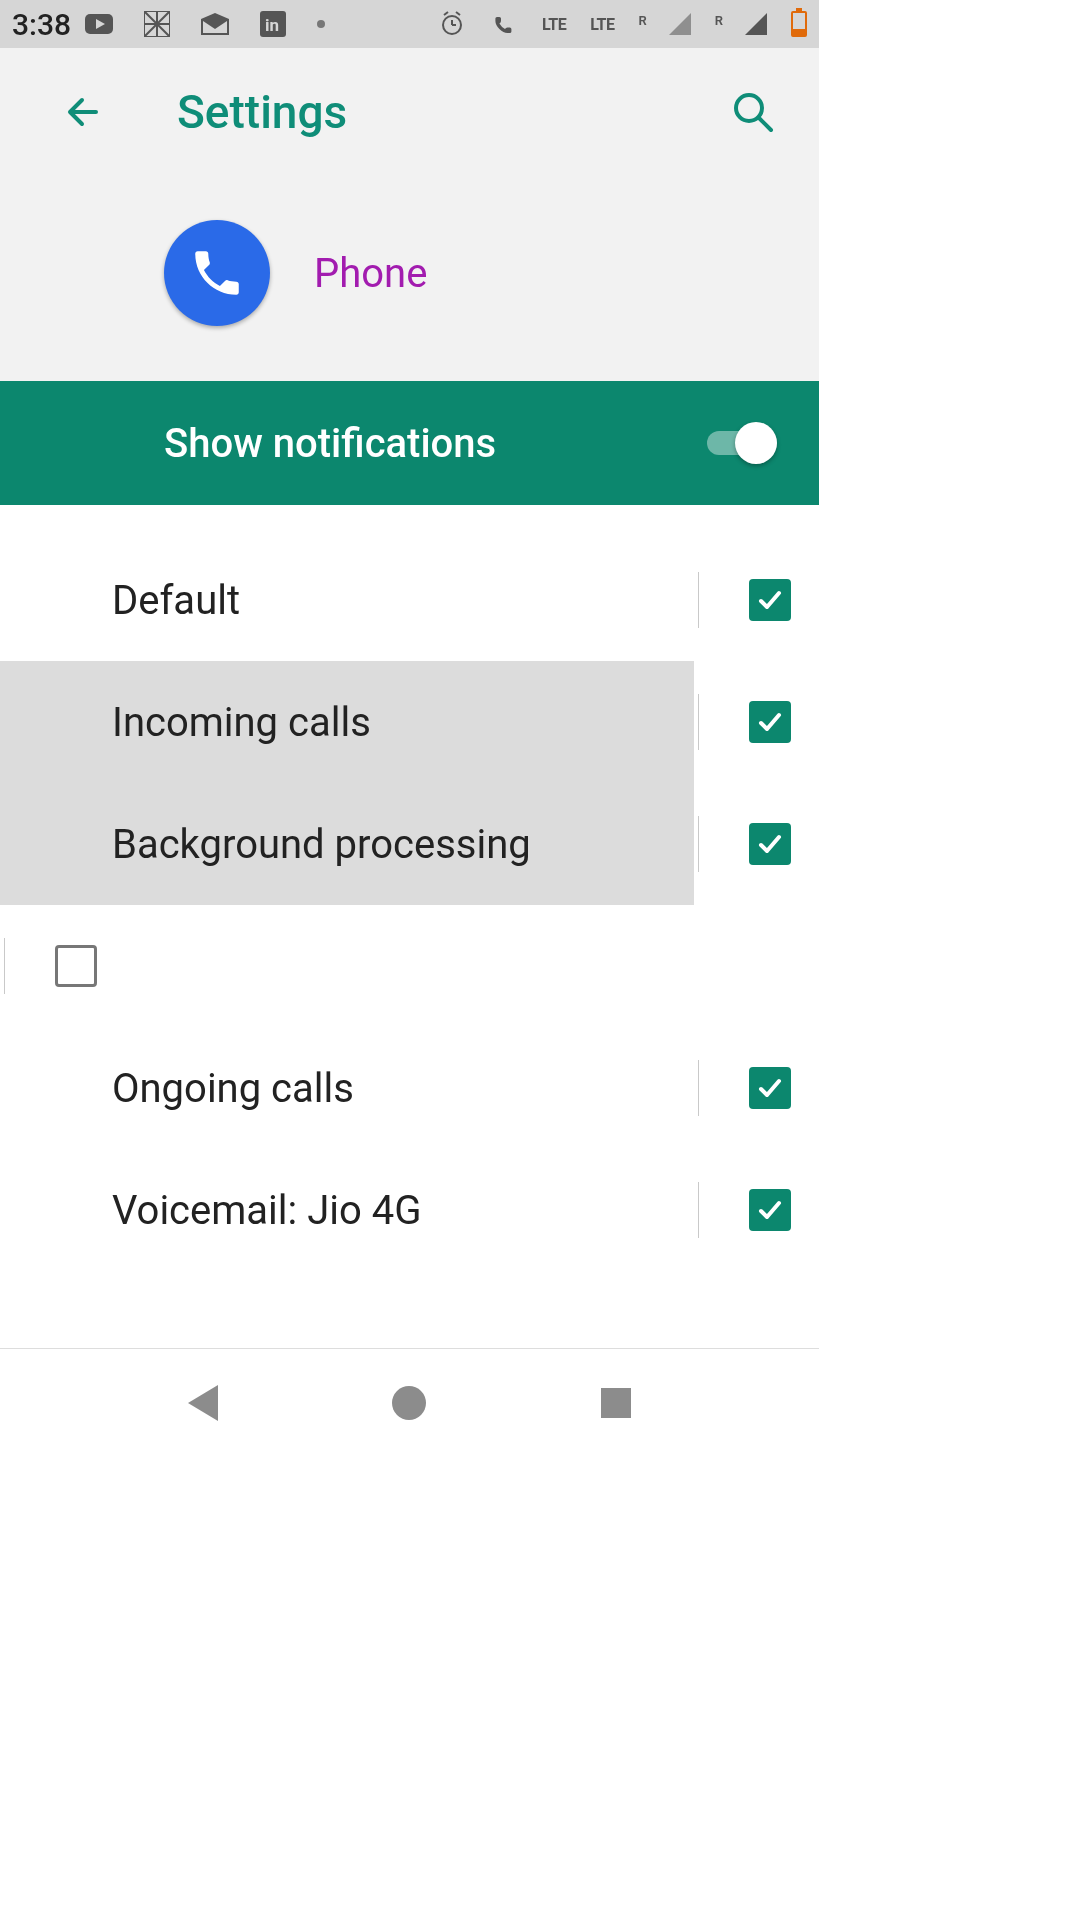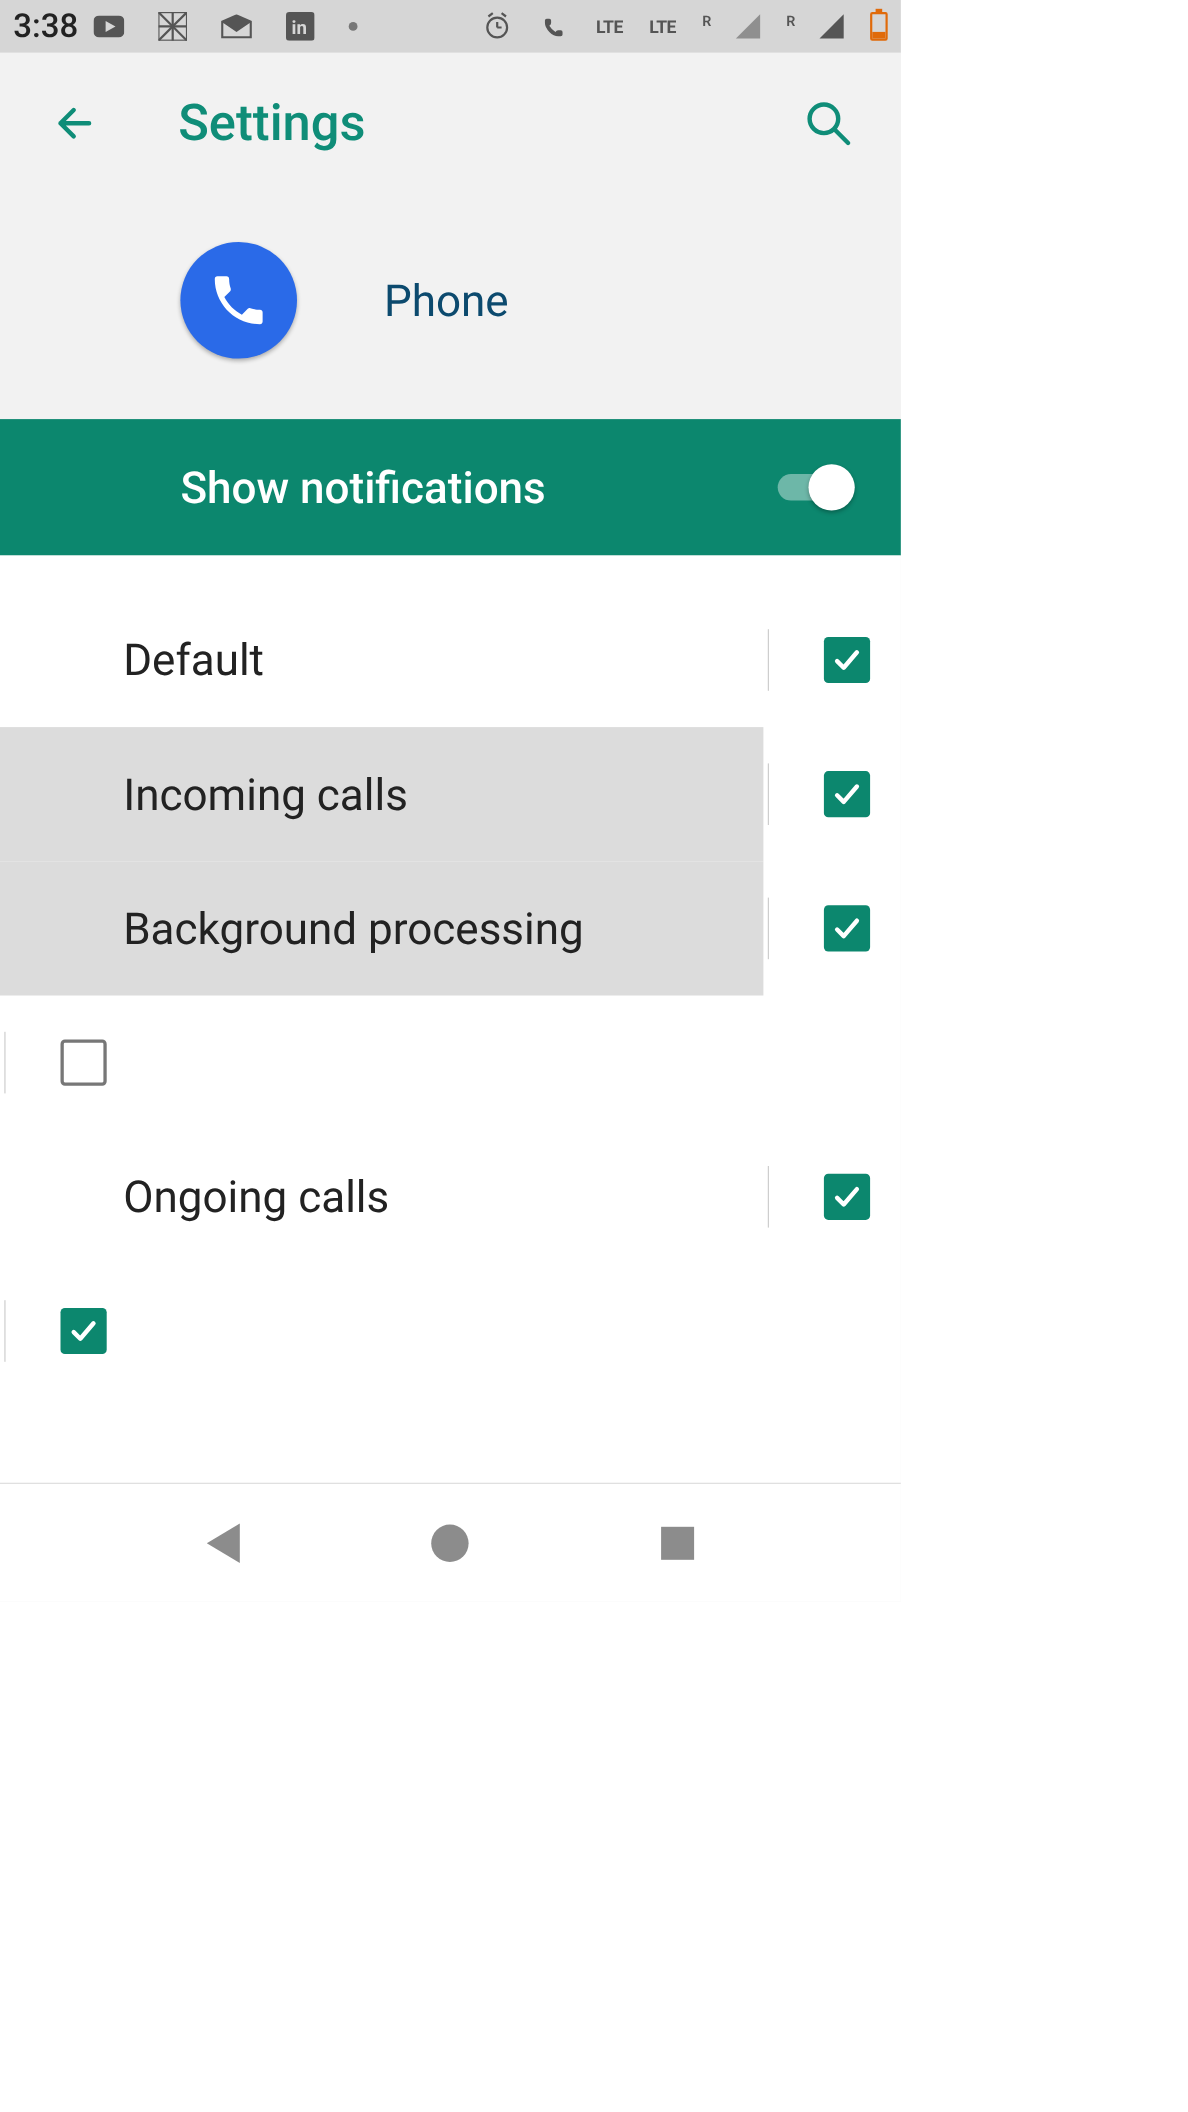--- a/index.html
+++ b/index.html
@@ -64,21 +64,21 @@
       content:''; position:absolute; bottom:0; left:0; right:0; height:6px; background:#e06a0a;
     }
     .status-dot { width:8px; height:8px; border-radius:50%; background:#777; }
 
     
     .app-bar {
       height: 127px;
       background: #f2f2f2;
       display: flex;
       align-items: center;
-      padding: 0 42px 0 44px;
+      padding: 0 42px 0 59px;
     }
     .back-btn { width: 48px; height: 48px; display:flex; align-items:center; justify-content:center; margin-right: 70px; }
     .app-title {
       font-size: 46px;
       font-weight: 500;
       color: #0f8d78;
       flex: 1;
     }
     .search-btn { width: 48px; height: 48px; display:flex; align-items:center; justify-content:center; }
 
@@ -95,22 +95,21 @@
       position: relative;
     }
     .app-icon-circle {
       width: 106px; height:106px; border-radius:50%;
       background: #2a6ae8;
       display:flex; align-items:center; justify-content:center;
       box-shadow: 0 2px 4px rgba(0,0,0,0.3);
     }
     .app-name {
       font-size: 40px;
-      color: #0c4a6e;
-      margin-left: 35px;
+      color: #a21caf;
     }
 
     
     .show-notif {
       background: #0c876e;
       height: 124px;
       display: flex;
       align-items: center;
       padding: 0 42px 0 164px;
       color: #fff;
@@ -362,20 +361,23 @@
         <div class="vdiv"></div>
         <div class="check-wrap">
           <div class="checkbox checked">
             <svg width="30" height="30" viewBox="0 0 30 30">
               <path d="M6 16 L12 22 L24 8" stroke="#fff" stroke-width="4" fill="none" stroke-linecap="round" stroke-linejoin="round"></path>
             </svg>
           </div>
         </div>
       </div>
       <div class="notif-row">
+        <div class="notif-row-label-wrap">
+          <span class="notif-row-label">Voicemail: Jio 4G</span>
+        </div>
         <div class="vdiv"></div>
         <div class="check-wrap">
           <div class="checkbox checked">
             <svg width="30" height="30" viewBox="0 0 30 30">
               <path d="M6 16 L12 22 L24 8" stroke="#fff" stroke-width="4" fill="none" stroke-linecap="round" stroke-linejoin="round"></path>
             </svg>
           </div>
         </div>
       </div>
     </div>

